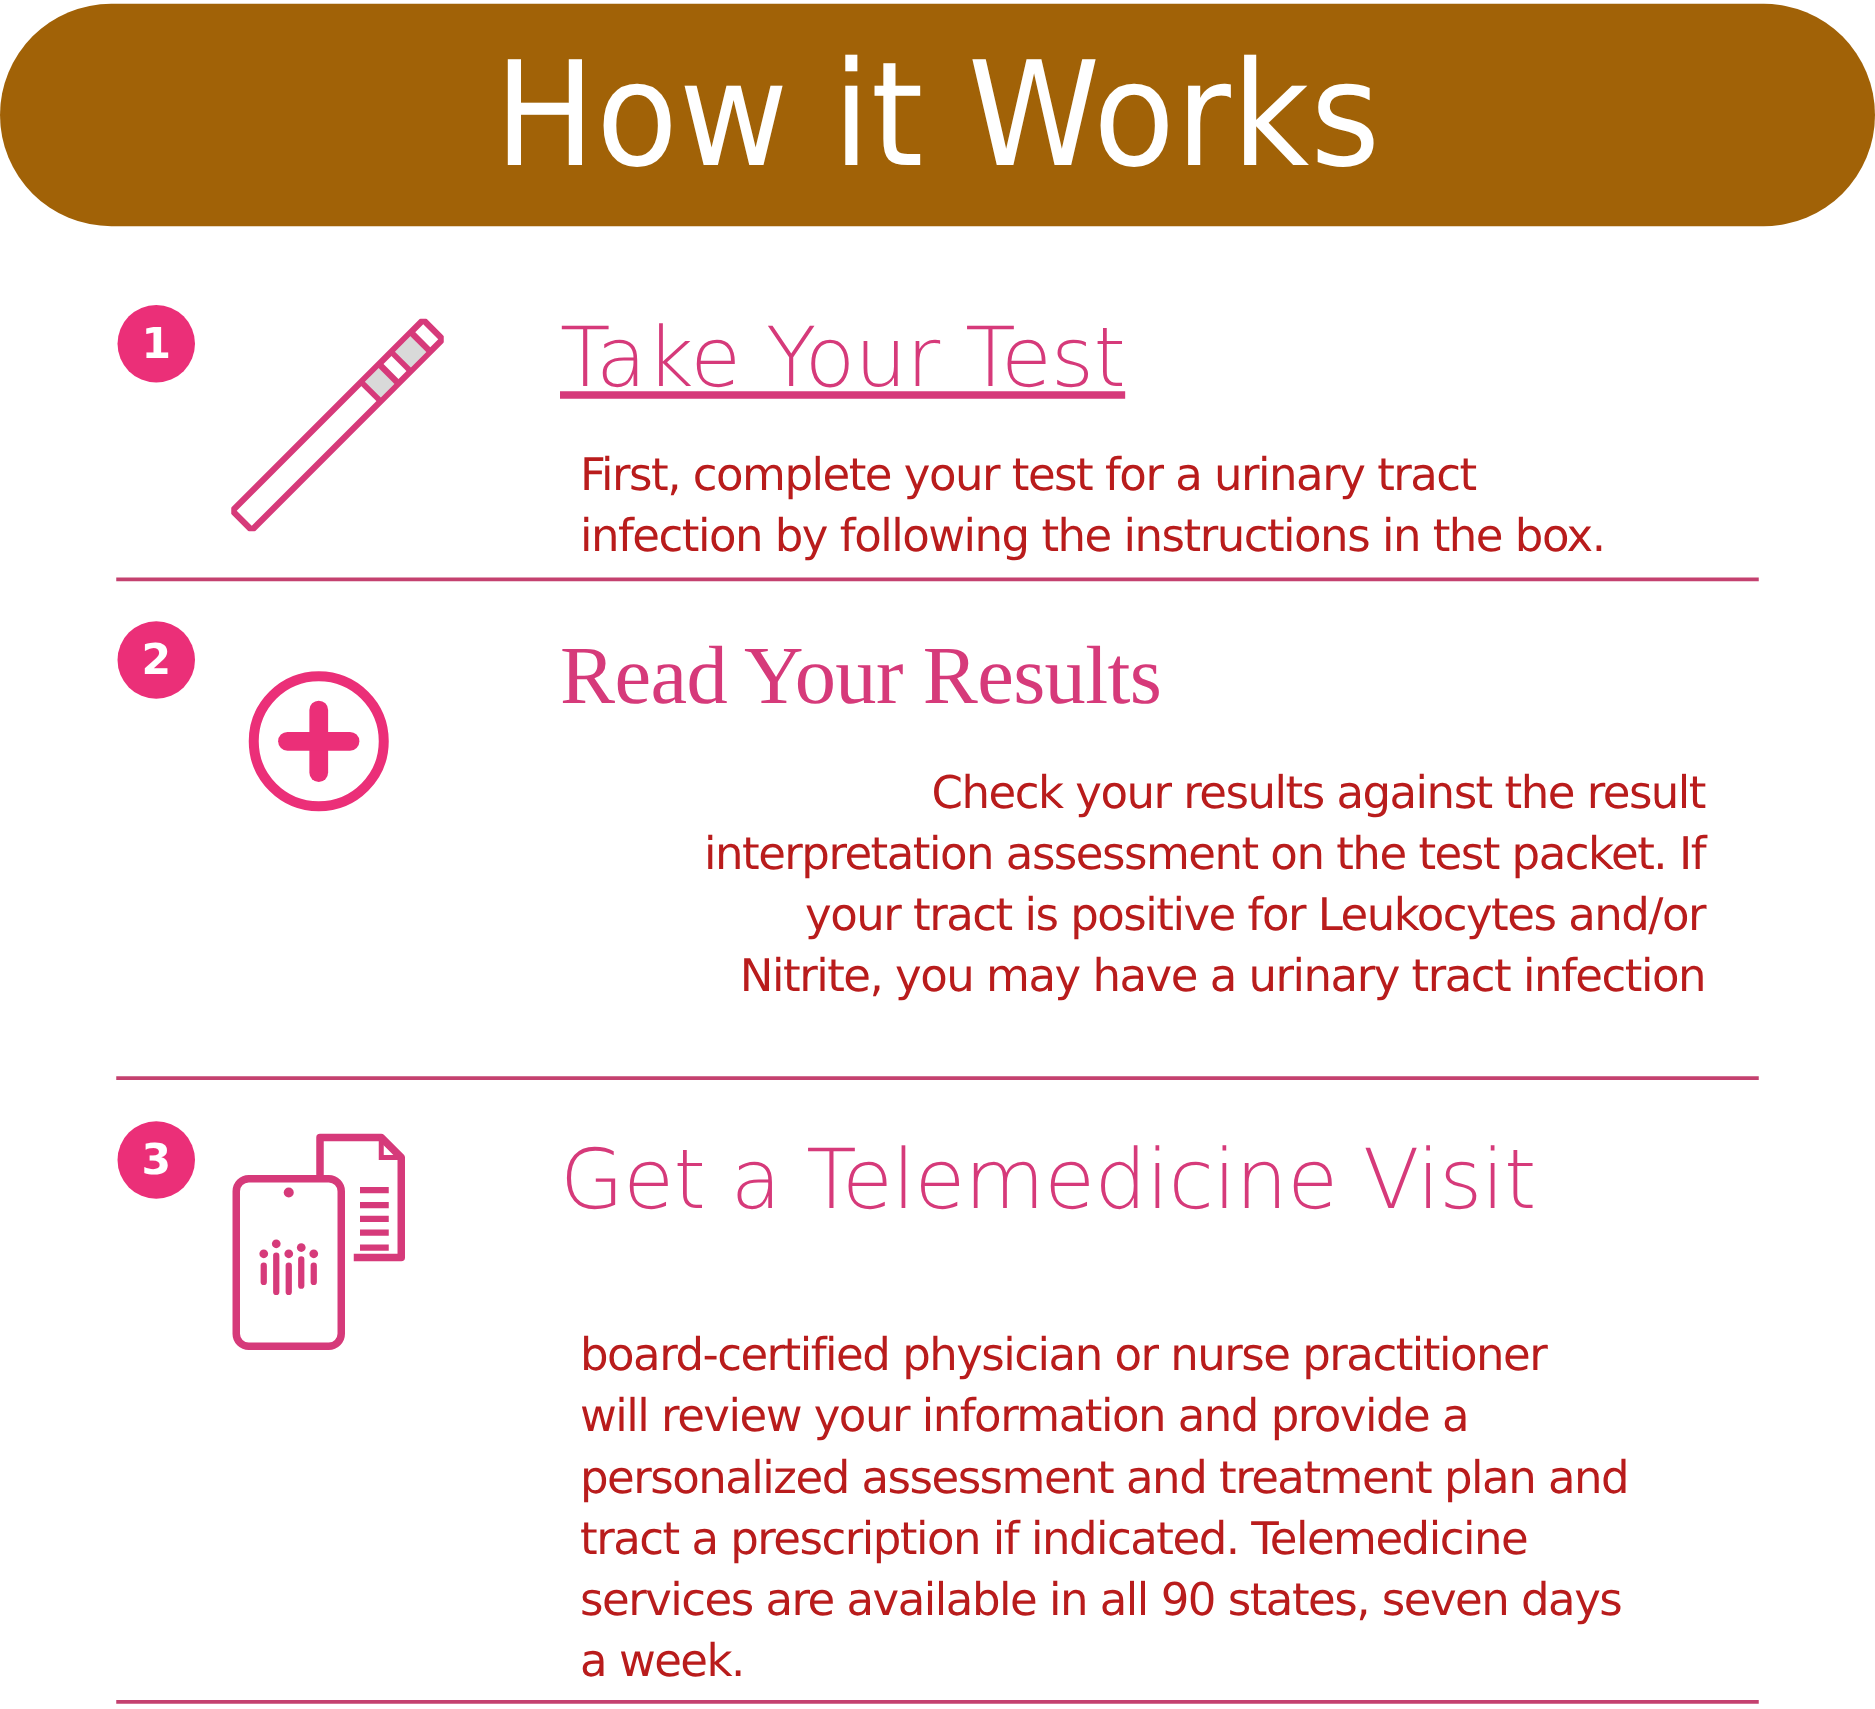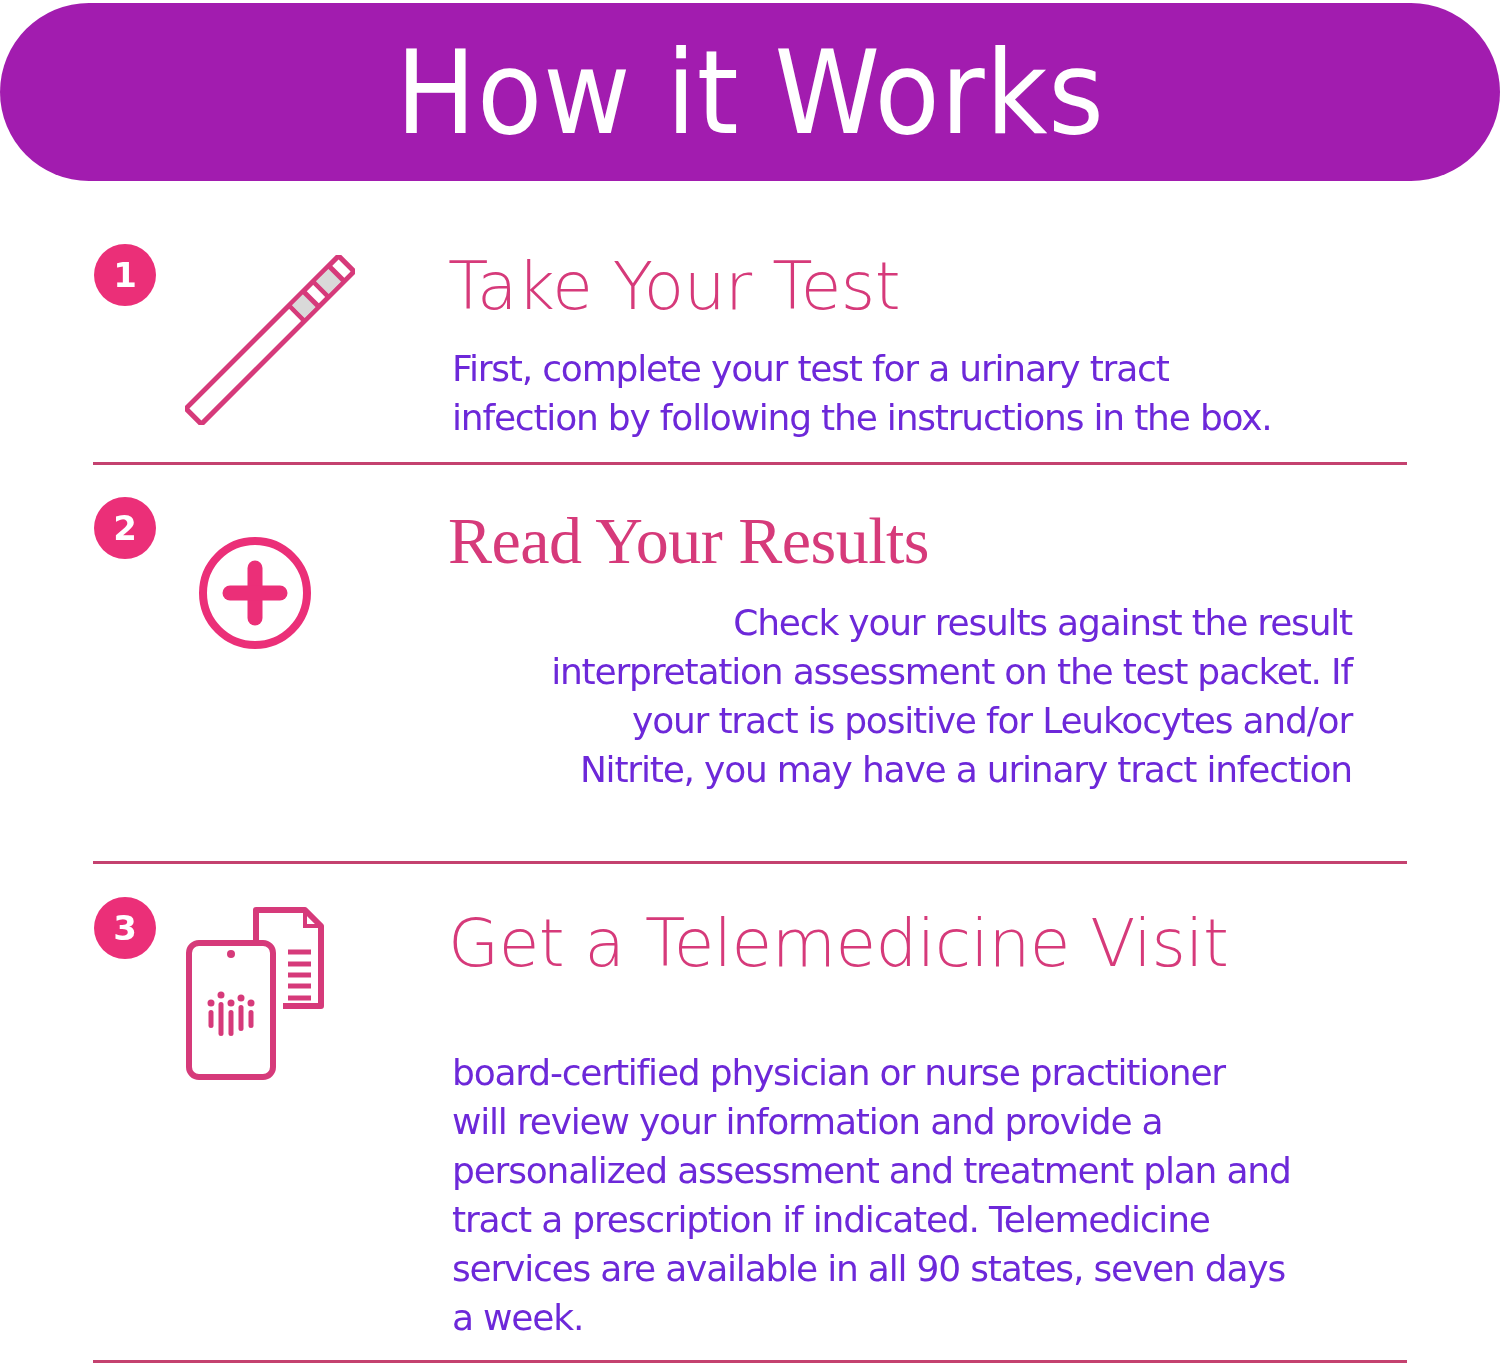--- a/index.html
+++ b/index.html
@@ -1,19 +1,19 @@
 <!DOCTYPE html>
 <html><head>
   <meta charset="utf-8">
   <style>
     html, body { margin: 0; padding: 0; background: #ffffff; }
     body { width: 1500px; height: 1367px; position: relative; overflow: hidden; font-family: "Liberation Sans", sans-serif; }
     .banner {
       position: absolute; left: 0; top: 3px; width: 1500px; height: 178px;
-      background: #a21caf; border-radius: 89px;
+      background: #a16207; border-radius: 89px;
       display: flex; align-items: center; justify-content: center;
     }
     .banner-title {
       color: #ffffff; font-size: 116px; font-weight: 300; letter-spacing: 1px;
       font-family: "DejaVu Sans", sans-serif; font-weight: normal;
       transform: scaleX(0.92);
       margin-left: 0px;
     }
     .step { position: absolute; left: 0; width: 1500px; }
     .badge {
@@ -22,23 +22,23 @@
       display: flex; align-items: center; justify-content: center;
       font-family: "DejaVu Sans", sans-serif;
     }
     .icon { position: absolute; }
     .step-title {
       position: absolute; left: 448px; color: #d63a7a; font-size: 66px;
       font-family: "DejaVu Sans", sans-serif; font-weight: 200; white-space: nowrap;
       letter-spacing: -0.5px;
     }
     .step-body {
-      position: absolute; left: 448px; width: 900px; color: #6d28d9; font-size: 36px;
+      position: absolute; left: 448px; width: 900px; color: #b91c1c; font-size: 36px;
       line-height: 49px; font-family: "DejaVu Sans", sans-serif; letter-spacing: -1.2px;
-      margin: 4px;
+      margin: 16px;
     }
     .divider {
       position: absolute; left: 93px; width: 1314px; height: 3px; background: #c4416f;
     }
   </style>
 </head>
 <body>
 
 <div class="banner">
   <span class="banner-title">How it Works</span>
@@ -50,21 +50,21 @@
     <g transform="translate(85,85) rotate(-45)">
       <rect x="-108" y="-11" width="216" height="22" fill="#fff" stroke="#d63a7a" stroke-width="5"></rect>
       <line x1="38" y1="-11" x2="38" y2="11" stroke="#d63a7a" stroke-width="5"></line>
       <rect x="40" y="-9" width="17" height="18" fill="#d9d9d9"></rect>
       <line x1="58" y1="-11" x2="58" y2="11" stroke="#d63a7a" stroke-width="5"></line>
       <line x1="72" y1="-11" x2="72" y2="11" stroke="#d63a7a" stroke-width="5"></line>
       <rect x="74" y="-9" width="19" height="18" fill="#d9d9d9"></rect>
       <line x1="94" y1="-11" x2="94" y2="11" stroke="#d63a7a" stroke-width="5"></line>
     </g>
   </svg>
-  <div class="step-title" style="top:248px;">Take Your Test</div>
+  <div class="step-title" style="top:248px;text-decoration:underline;">Take Your Test</div>
   <p class="step-body" style="top:340px;">
     <span>First, complete your test for a urinary tract</span><br>
     <span>infection by following the instructions in the box.</span>
   </p>
 </div>
 <div class="divider" style="top:462px;"></div>
 
 <div class="step" style="top:0;">
   <div class="badge" style="top:497px;">2</div>
   <svg class="icon" style="left:195px; top:534px;" width="120" height="120" viewBox="0 0 120 120">

